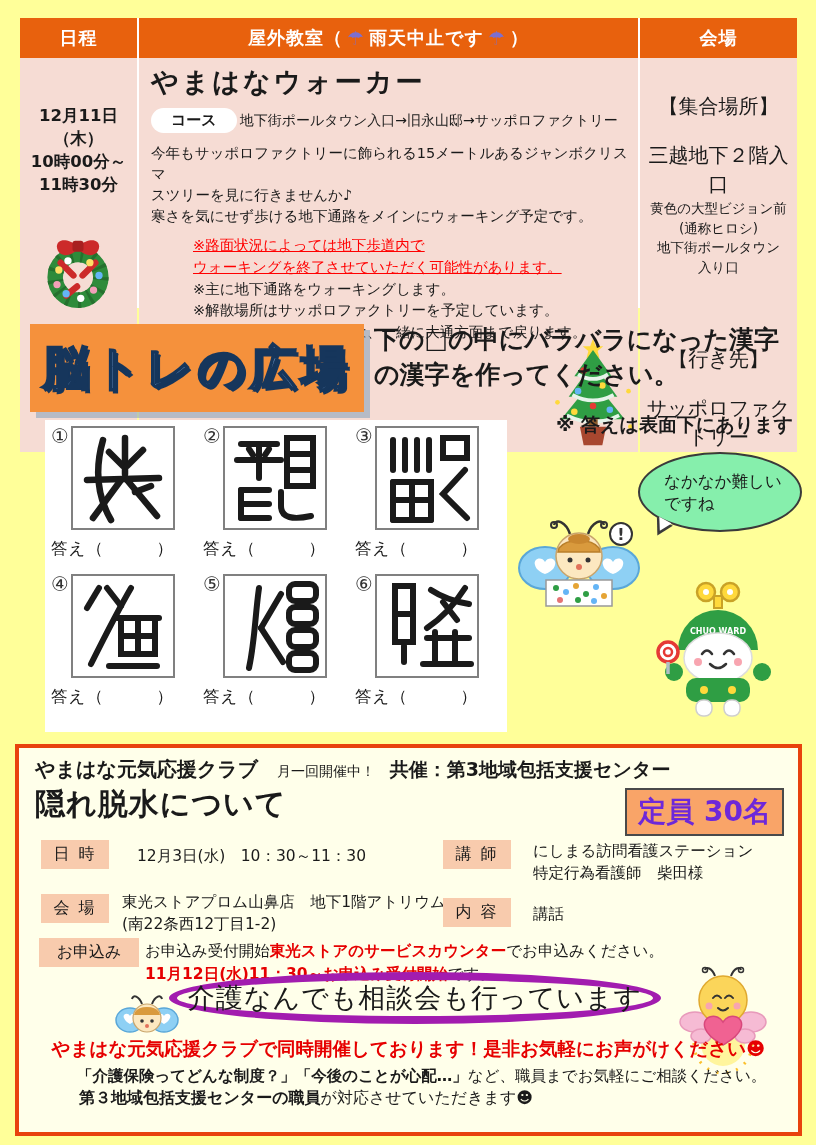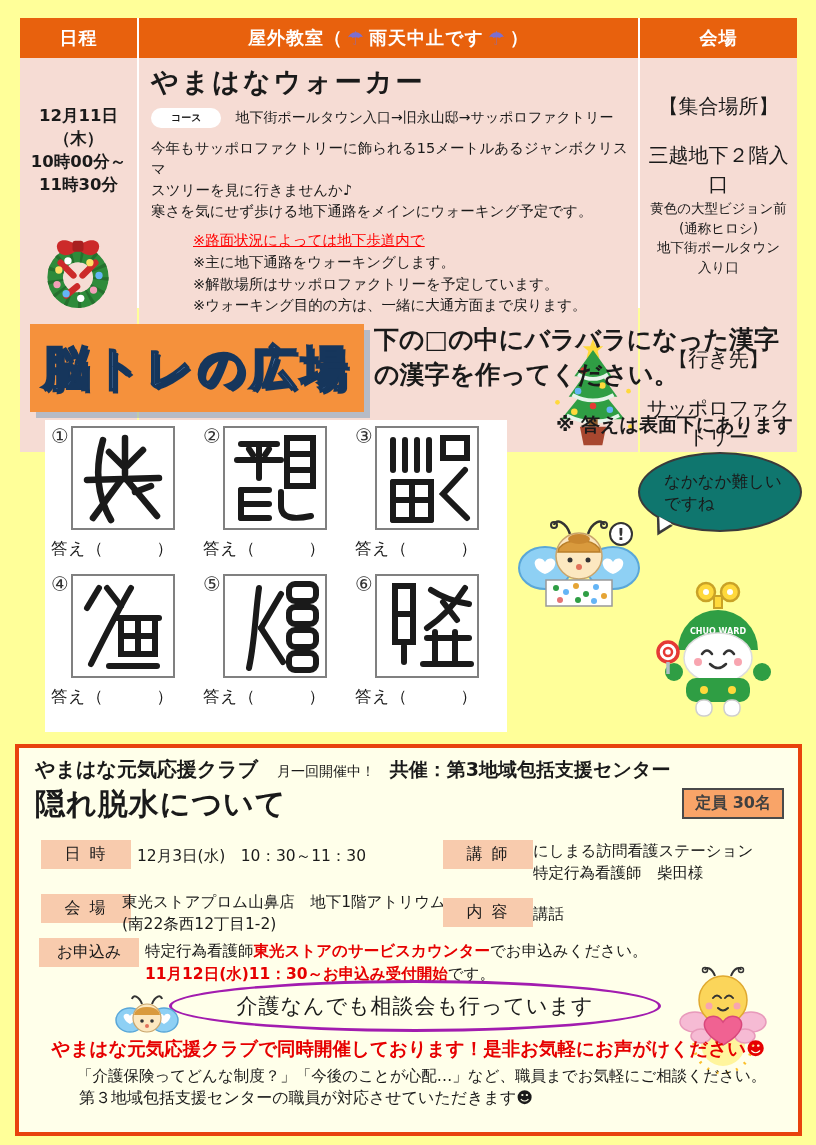--- a/index.html
+++ b/index.html
@@ -26,21 +26,21 @@
     display:grid; grid-template-columns:117px 1fr 157px; gap:2px;
     background:#fff; height:250px; border-bottom:2px solid #fff;
   }
   .sched-body > div { background:#F6DCD4; position:relative; }
   .cell-date { text-align:center; padding-top:46px; font-weight:bold; font-size:16.5px; line-height:1.4; }
   .cell-main { padding:6px 10px 0 12px; }
   .event-title { font-size:27px; font-weight:bold; letter-spacing:3px; }
   .course-row { display:flex; align-items:center; margin-top:8px; }
   .course-pill {
     background:#fff; border-radius:16px; padding:3px 20px;
-    font-weight:bold; font-size:10px; margin-right:14px;
+    font-weight:bold; font-size:15px; margin-right:3px;
   }
   .course-text { font-size:14px; }
   .desc { font-size:14.5px; line-height:1.45; margin-top:10px; }
   .warn { color:#FF0000; font-size:14.5px; line-height:1.5; margin:8px 0 0 42px; text-decoration:underline; }
   .notes { font-size:14.5px; line-height:1.5; margin-left:42px; }
   .cell-venue { text-align:center; font-size:13.5px; line-height:1.45; padding-top:14px; }
   .cell-venue .b { font-weight:normal; font-size:20px;margin-top:20px; }
   .venue-gap { height:48px; }
   .wreath-wrap { position:absolute; left:16px; top:170px; }
   .tree-wrap  { position:absolute; right:2px; bottom:2px; }
@@ -63,21 +63,21 @@
   }
   .puzzle-row { display:flex; }
   .puzzle-row + .puzzle-row { margin-top:14px; }
   .tile { width:152px; }
   .tile-top { display:flex; align-items:flex-start; }
   .tile-num { font-size:20px; line-height:1; margin:0 2px 0 2px; color:#333; }
   .tile-box { width:104px; height:104px; border:2px solid #808080; background:#fff; }
   .tile-ans { font-size:16.5px; margin:8px 0 0 2px; letter-spacing:1px; }
   .bubble {
     position:absolute; left:638px; top:452px; width:164px; height:80px;
-    background:#0f766e; border:2px solid #3a3a3a; border-radius:50%;
+    background:#86efac; border:2px solid #3a3a3a; border-radius:50%;
     font-size:16.5px; line-height:1.35; padding:17px 0 0 24px;
   }
   .bubble::after {
     content:""; position:absolute; left:10px; bottom:-15px;
     width:0; height:0; border:9px solid transparent;
     border-top:16px solid #3a3a3a; transform:rotate(28deg);
   }
   .bubble::before {
     content:""; position:absolute; left:14px; bottom:-8px;
     width:0; height:0; border:7px solid transparent;
@@ -90,46 +90,46 @@
     position:absolute; left:15px; top:744px; width:787px; height:392px;
     background:#FFFFEA; border:4px solid #E8420D;
   }
   .club-line1 { position:absolute; left:16px; top:8px; font-size:15px; }
   .club-name { font-weight:bold; font-size:20px; }
   .club-freq { font-size:14px; margin:0 10px 0 14px; }
   .club-cohost { font-weight:bold; font-size:19px; }
   .club-title { position:absolute; left:16px; top:36px; font-size:30px; font-weight:bold; letter-spacing:1px; }
   .cap-badge {
     position:absolute; right:14px; top:40px;
-    background:#F9A468; border:2px solid #4a4a4a; color:#404040;
-    font-size:16px; font-weight:bold; padding:3px 11px;
+    background:#F9A468; border:2px solid #4a4a4a; color:#6d28d9;
+    font-size:28px; font-weight:bold; padding:3px 11px;
   }
   .lbl {
     position:absolute; background:#F8CBAD; font-size:16px;
-    padding:4px 0; width:90px; text-align:center; letter-spacing:2px;
+    padding:4px 0; width:68px; text-align:center; letter-spacing:2px;
   }
   .lbl-wide { width:100px; letter-spacing:0; }
   .val { position:absolute; font-size:15.5px; line-height:1.45; }
   .red-b { color:#E60000; font-weight:bold; }
   .banner-ellipse {
-    position:absolute; left:150px; top:232px; width:492px; height:52px;
-    border:3px solid #a21caf; border-radius:50%;
+    position:absolute; left:150px; top:224px; width:492px; height:52px;
+    border:8px solid #a21caf; border-radius:50%;
     display:flex; align-items:center; justify-content:center;
-    font-size:21px; letter-spacing:1px; background:transparent;
+    font-size:27px; letter-spacing:1px; background:transparent;
   }
   .club-highlight {
     position:absolute; left:0; top:288px; width:100%;
     text-align:center; color:#E60000; font-weight:bold; font-size:18.5px;
   }
   .consult1 { position:absolute; left:58px; top:318px; font-size:15.5px; }
   .consult2 { position:absolute; left:60px; top:340px; font-size:16px; }
   .consult3 { position:absolute; left:78px; top:362px; font-size:15.5px; }
   .bee-left  { position:absolute; left:96px;  top:244px; }
   .bee-right { position:absolute; left:660px; top:212px; }
-  .bold { font-weight:normal; }
+  .bold { font-weight:bold; }
   svg { display:block; }
 </style>
 </head>
 <body>
 
 <div class="sched">
   <div class="sched-head">
     <div>
         <span>日程</span>
       </div>
@@ -177,20 +177,21 @@
         <span class="course-pill">コース</span>
         <span class="course-text">地下街ポールタウン入口→旧永山邸→サッポロファクトリー</span>
       </div>
       <div class="desc">
         <div>今年もサッポロファクトリーに飾られる15メートルあるジャンボクリスマ</div>
         <div>スツリーを見に行きませんか♪</div>
         <div>寒さを気にせず歩ける地下通路をメインにウォーキング予定です。</div>
       </div>
       <div class="warn">
         <div>※路面状況によっては地下歩道内で</div>
+        <div>ウォーキングを終了させていただく可能性があります。</div>
       </div>
       <div class="notes">
         <div>※主に地下通路をウォーキングします。</div>
         <div>※解散場所はサッポロファクトリーを予定しています。</div>
         <div>※ウォーキング目的の方は、一緒に大通方面まで戻ります。</div>
       </div>
       <div class="tree-wrap">
         <svg width="86" height="114" viewBox="0 0 92 120">
           <polygon points="46,2 49,10 57,10 51,15 53,23 46,18 39,23 41,15 35,10 43,10" fill="#FFD93B"></polygon>
           <polygon points="46,14 26,42 66,42" fill="#2F9E44"></polygon>
@@ -448,21 +449,21 @@
   <div class="val" style="left:103px; top:143px;">
     <div>東光ストアプロム山鼻店　地下1階アトリウム</div>
     <div>(南22条西12丁目1-2)</div>
   </div>
 
   <div class="lbl" style="left:424px; top:150px;">内 容</div>
   <div class="val" style="left:514px; top:155px;">講話</div>
 
   <div class="lbl lbl-wide" style="left:20px; top:190px;">お申込み</div>
   <div class="val" style="left:126px; top:192px;">
-    <span>特定行為看護師</span><span class="red-b">東光ストアのサービスカウンター</span><span>でお申込みください。</span>
+    <span>お申込み受付開始</span><span class="red-b">東光ストアのサービスカウンター</span><span>でお申込みください。</span>
   </div>
   <div class="val" style="left:126px; top:215px;">
     <span class="red-b">11月12日(水)11：30～お申込み受付開始</span><span>です。</span>
   </div>
 
   <div class="banner-ellipse">
     <span>介護なんでも相談会も行っています</span>
   </div>
 
   <div class="bee-left">

